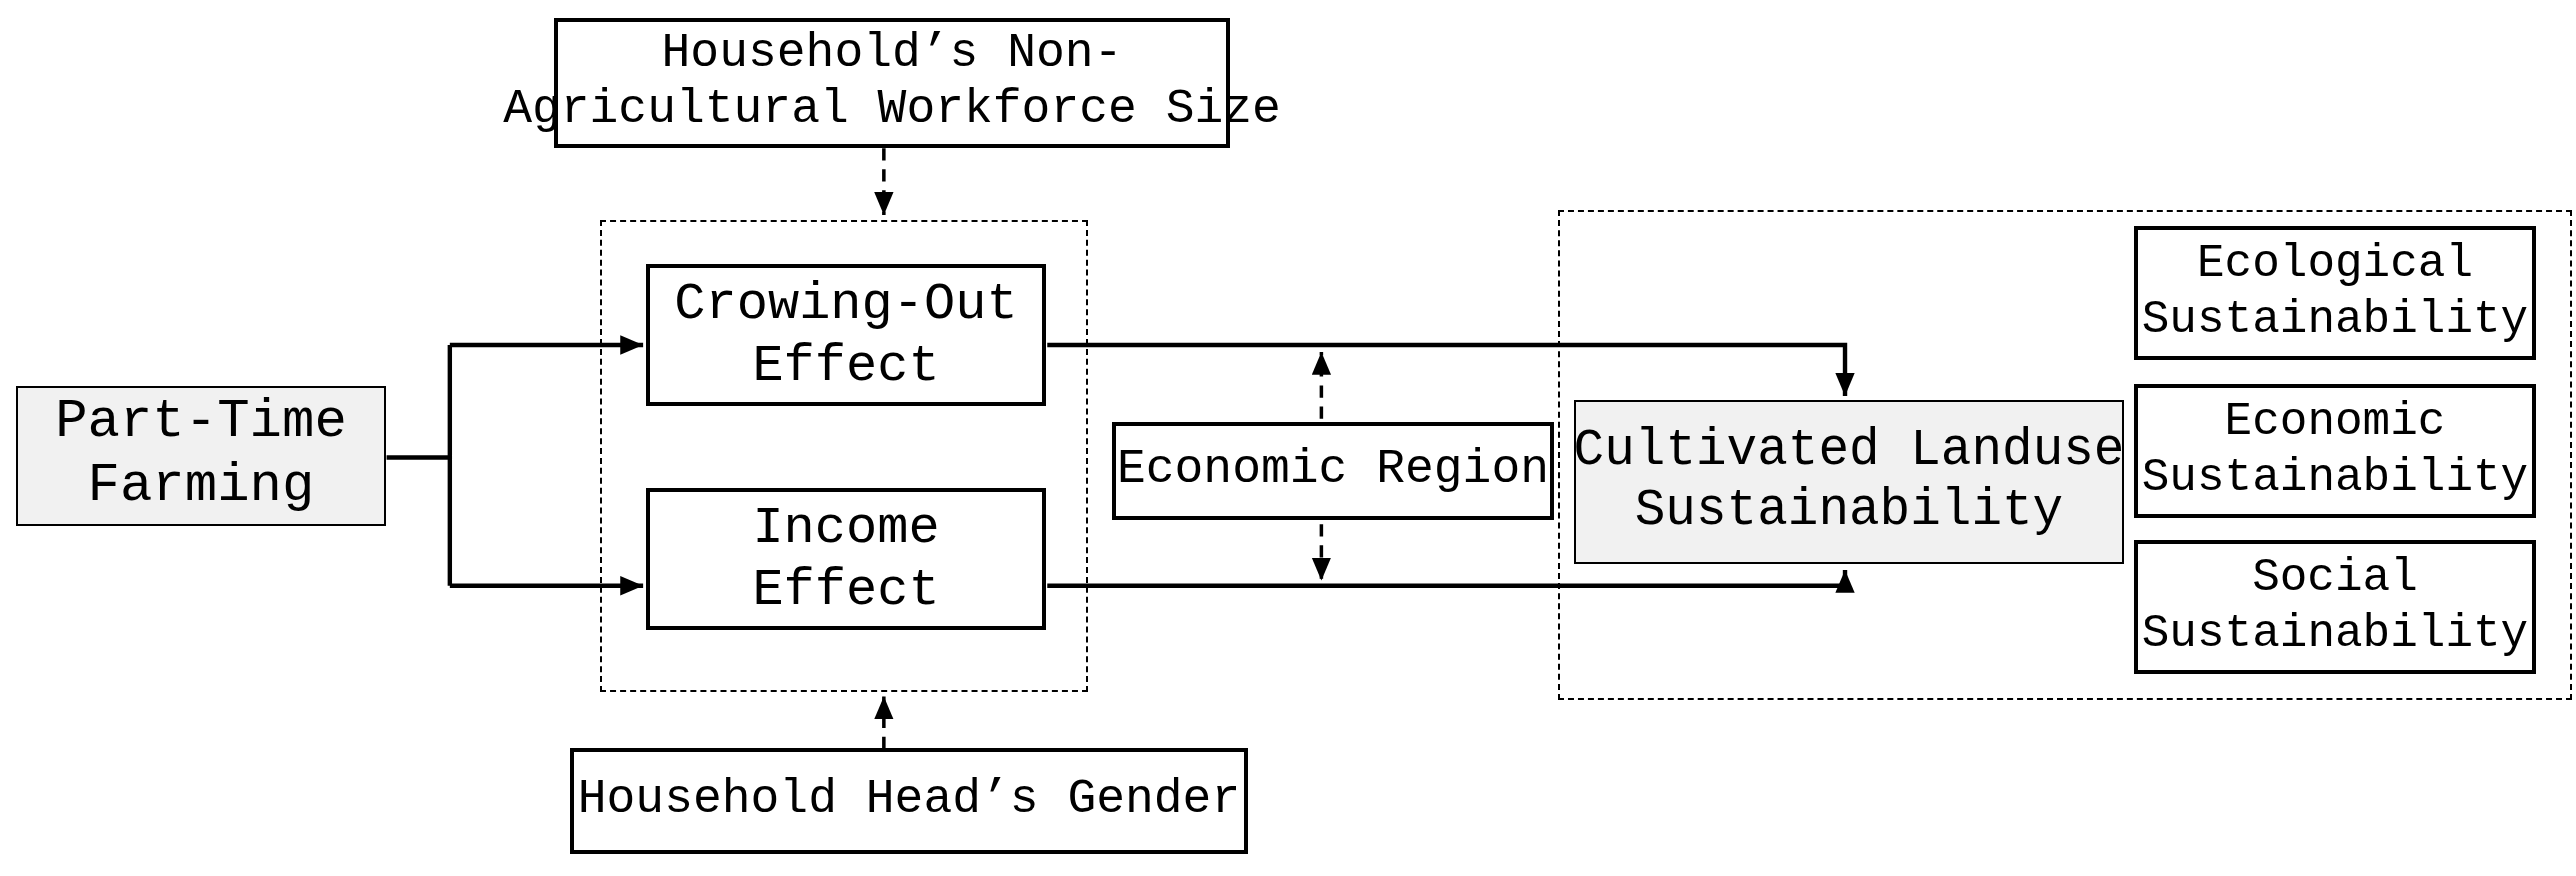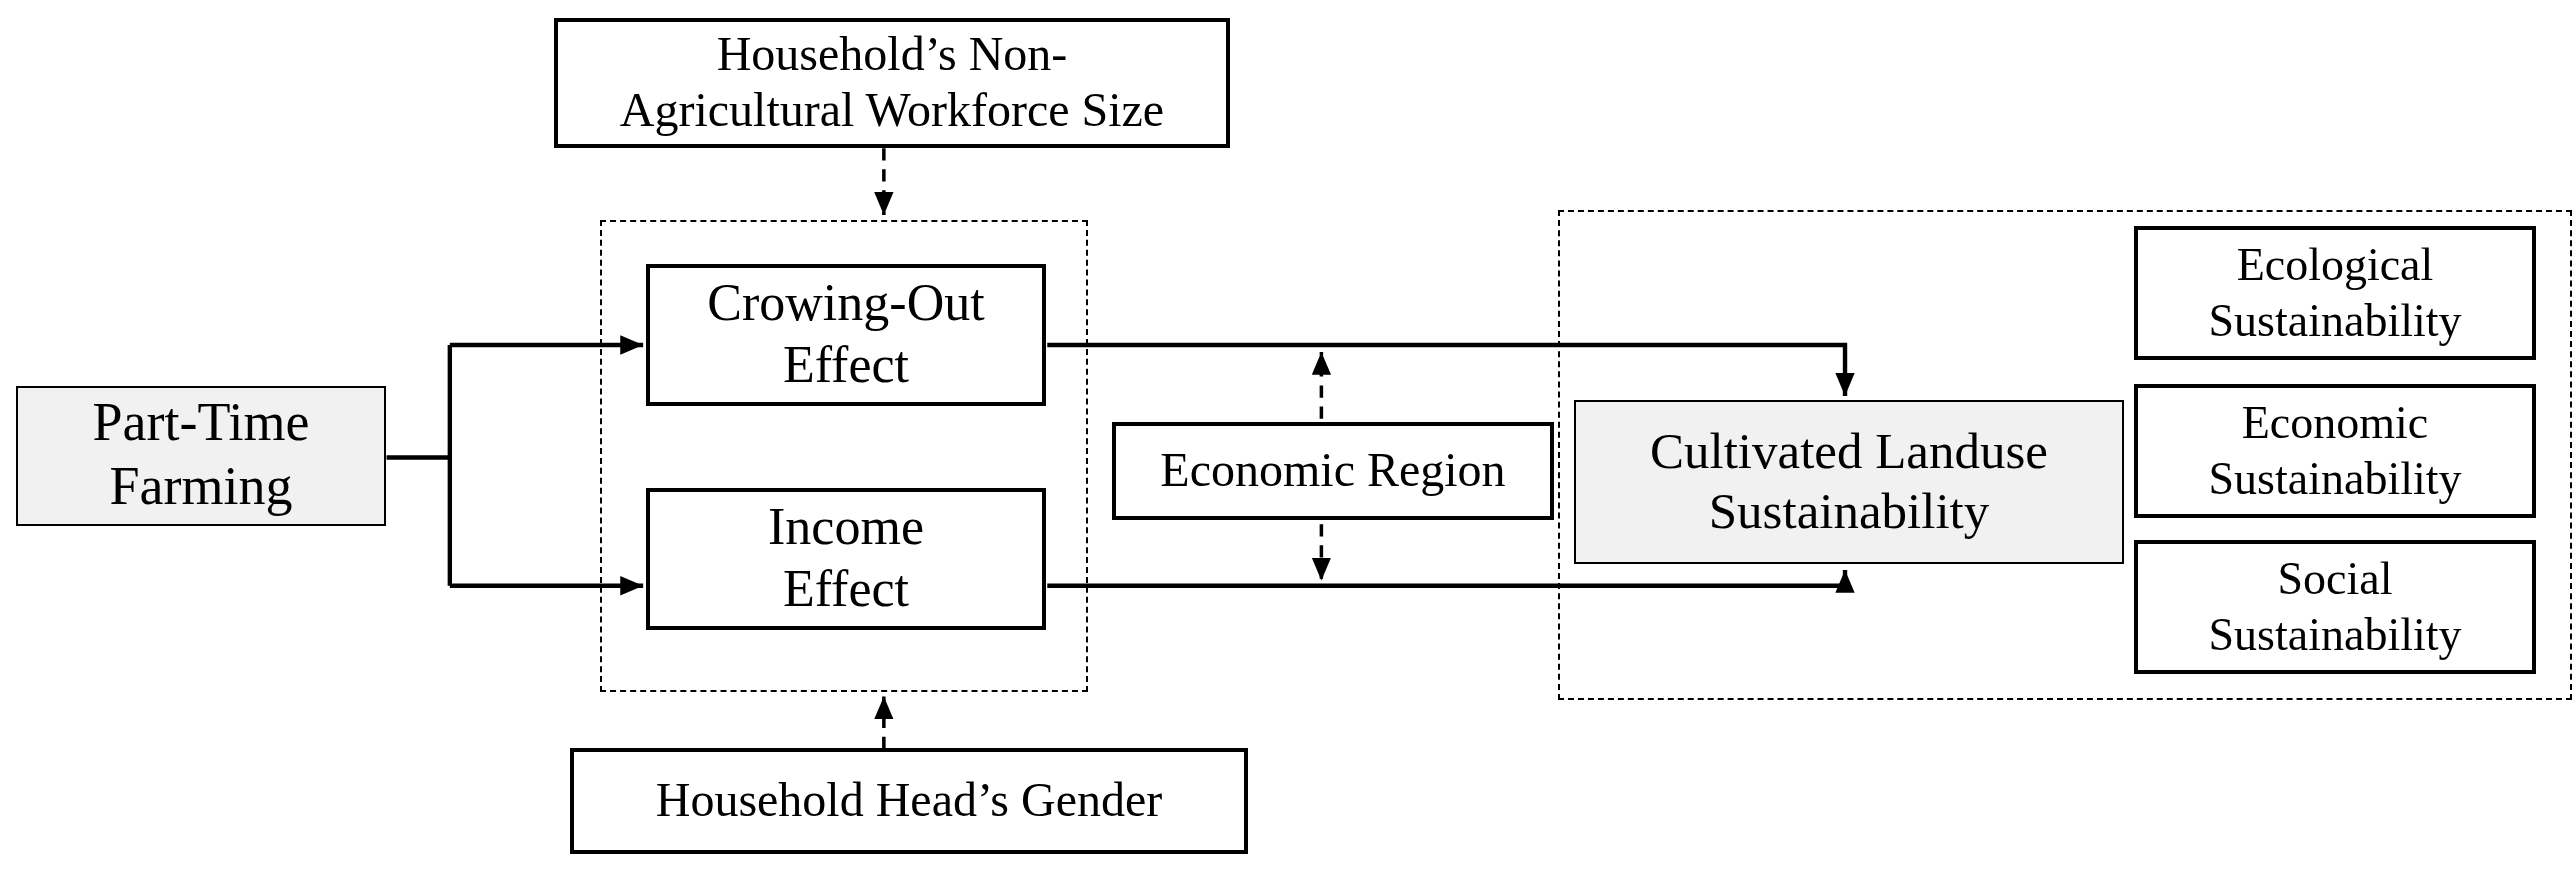--- a/index.html
+++ b/index.html
@@ -3,21 +3,21 @@
 <meta charset="utf-8">
 <style>
   :root{
     --stroke:#000000;
     --highlight:#f1f1f1;
     --bg:#ffffff;
   }
   html,body{margin:0;padding:0;background:var(--bg);}
   .viewport{
     width:2576px;height:876px;overflow:hidden;background:var(--bg);position:relative;
-    font-family:Liberation Serif, serif;
+    font-family:Liberation Mono, monospace;
   }
   .stage{
     position:relative;width:1288px;height:439px;background:var(--bg);
     transform:scale(2);transform-origin:0 0;
   }
   .connector-layer{position:absolute;left:0;top:0;z-index:1;}
   .node{
     position:absolute;box-sizing:border-box;z-index:2;
     display:flex;flex-direction:column;align-items:center;justify-content:center;
     text-align:center;color:var(--stroke);background:var(--bg);

